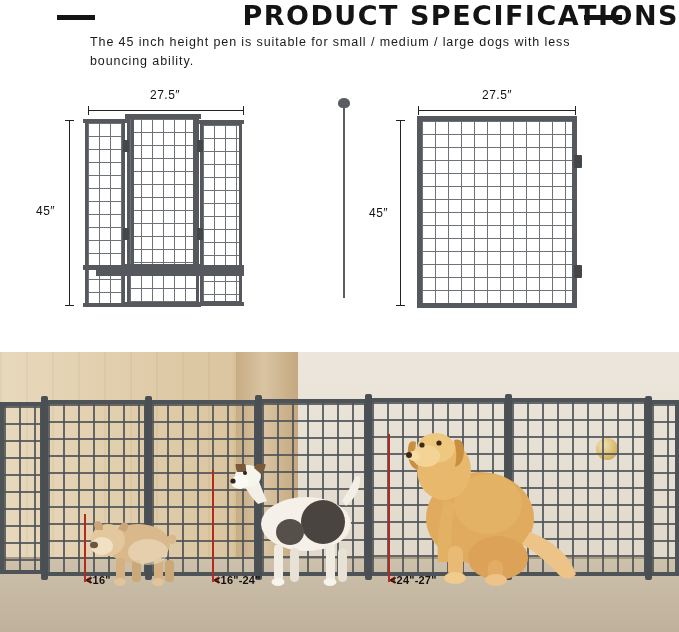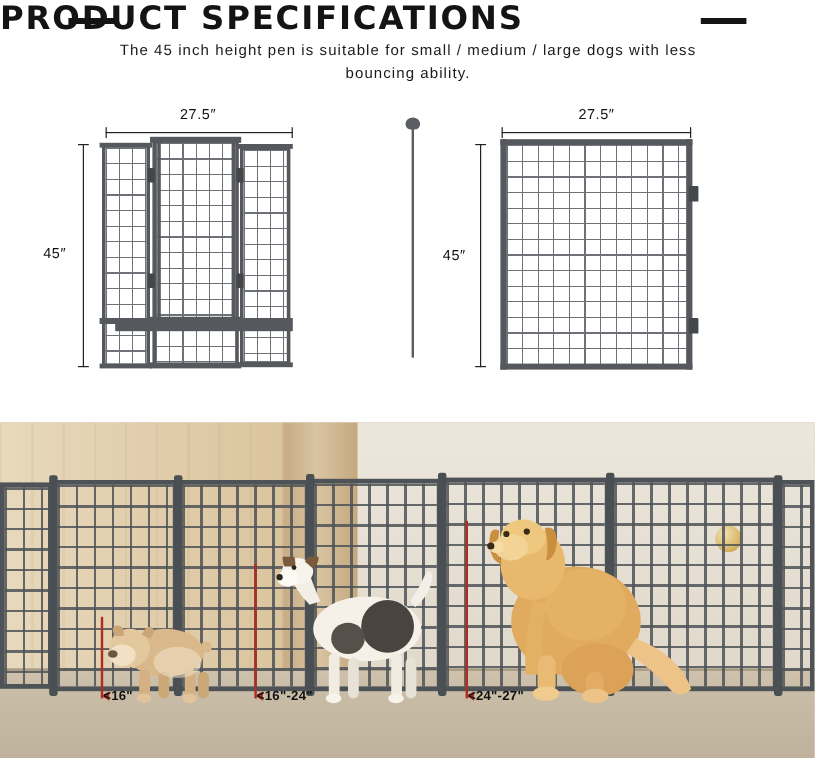--- a/index.html
+++ b/index.html
@@ -24,42 +24,41 @@
     left: 0; top: 0;
     width: 679px;
     height: 352px;
     background: #ffffff;
   }
 
   #spec-title {
     position: absolute;
     left: 0; top: 0px;
     width: 679px;
-    text-align: left;
+    text-align: right;
     font-family: "DejaVu Sans", sans-serif;
     font-weight: bold;
     font-size: 27px;
     letter-spacing: 1.5px;
     color: #141414;
     white-space: nowrap;
   }
   #title-rule-left, #title-rule-right {
     position: absolute;
     top: 15px;
     height: 5px;
     background: #141414;
   }
   #title-rule-left { left: 57px; width: 38px; }
   #title-rule-right { right: 57px; width: 38px; }
 
   #spec-subtitle {
     position: absolute;
     left: 90px; top: 33px;
     width: 500px;
-    text-align: center;
     font-size: 12.5px;
     line-height: 19px;
     color: #1a1a1a;
     letter-spacing: 0.9px;
   }
 
   
   .dim-label {
     position: absolute;
     font-size: 12px;

